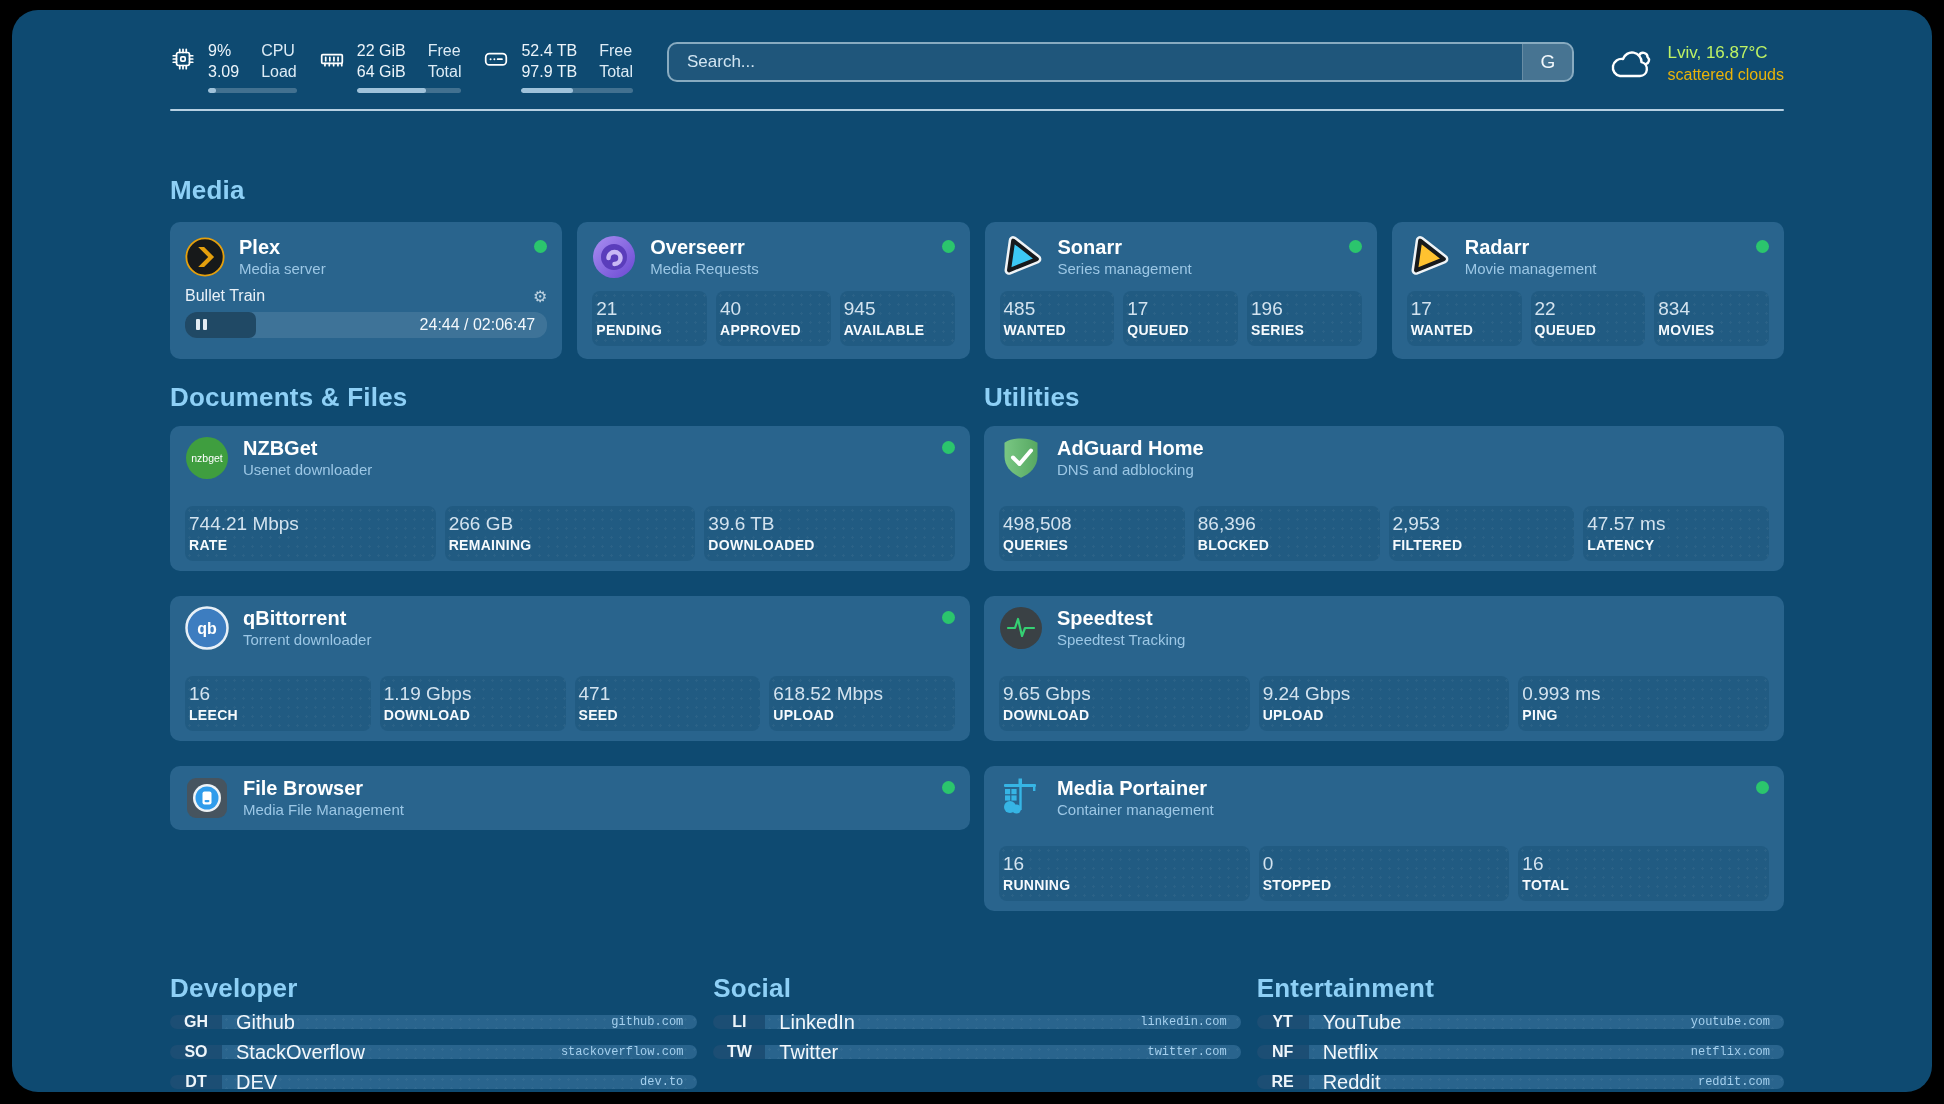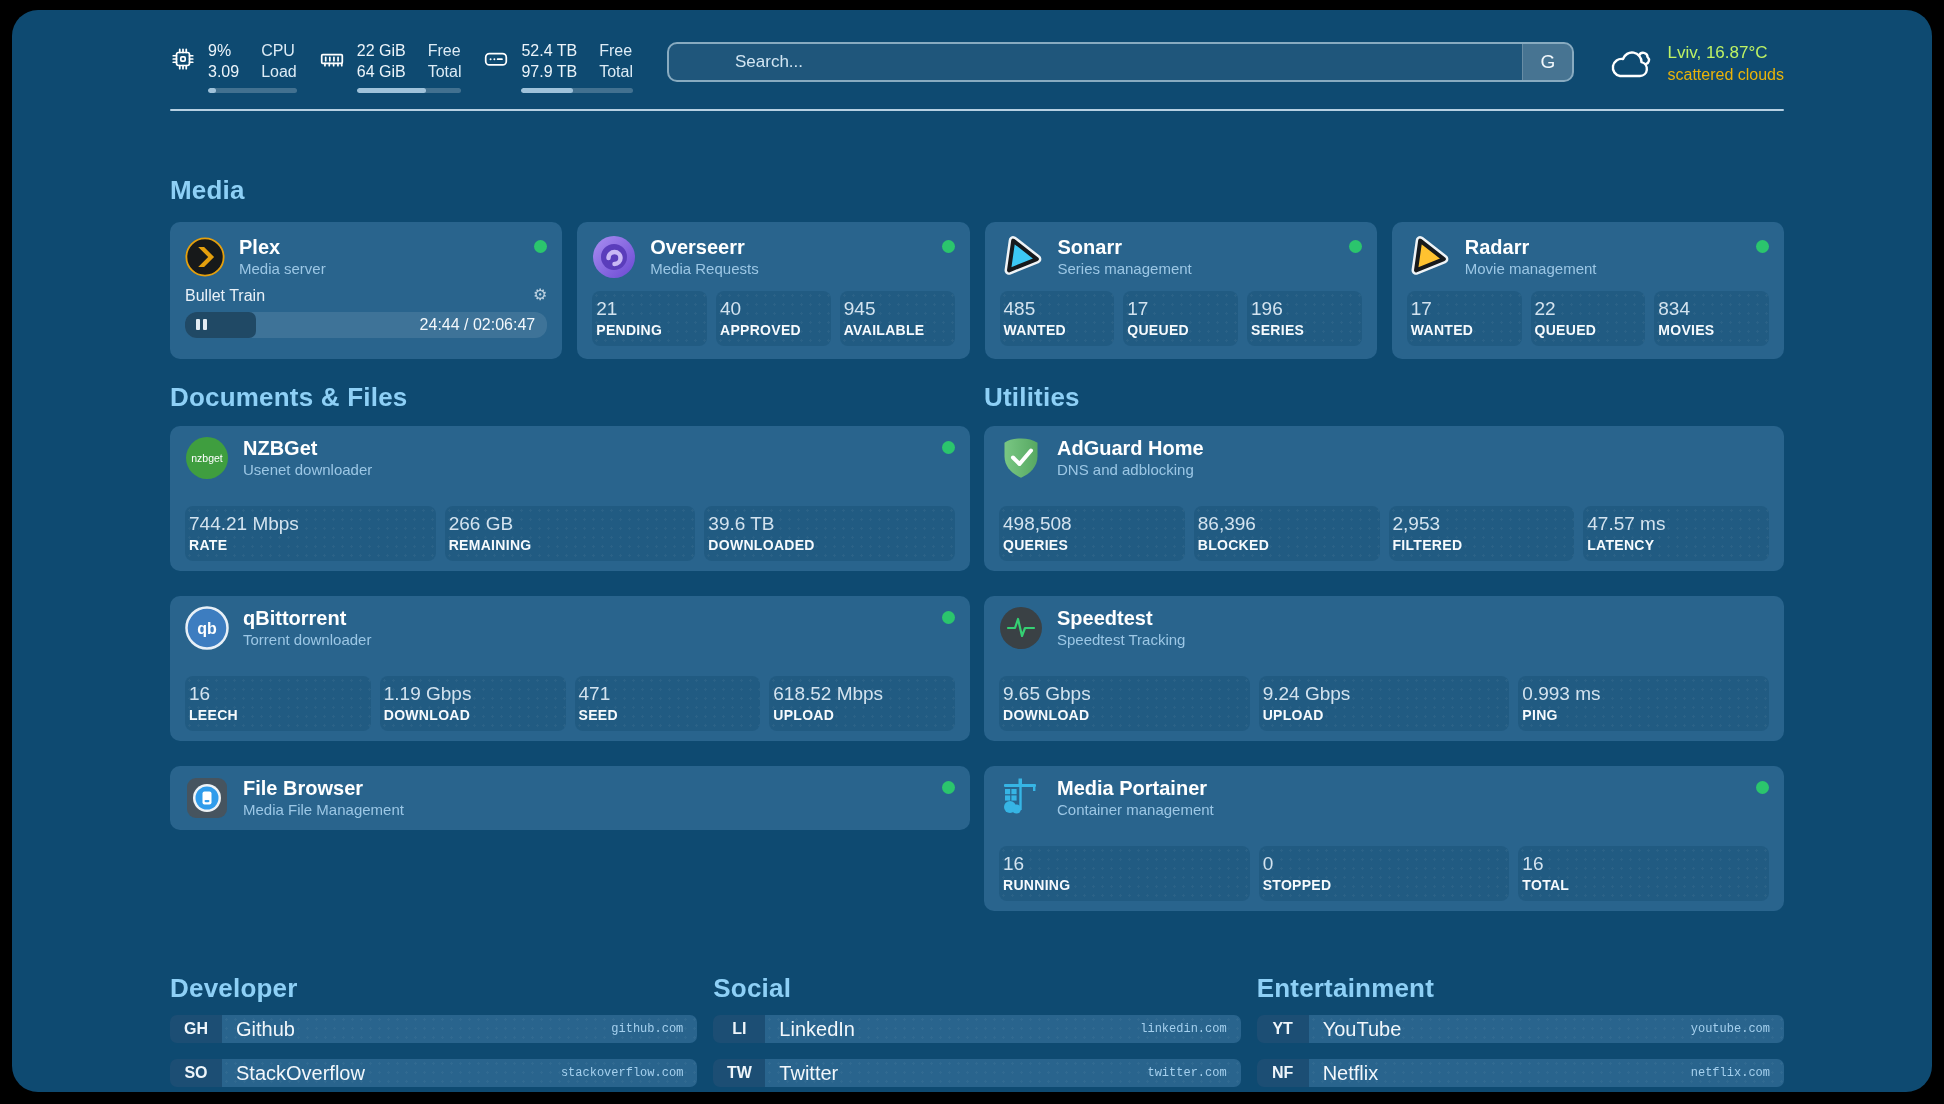--- a/index.html
+++ b/index.html
@@ -16,21 +16,21 @@
   .stat-icon{ width:26px; height:26px; margin-top:6px; flex:0 0 auto; }
   .stat-body{ display:flex; flex-direction:column; }
   .stat-cols{ display:flex; gap:22px; }
   .stat-col{ display:flex; flex-direction:column; font-size:16px; line-height:21px; color:#ecf4fa; }
   .stat-col.labels{ color:#dcebf5; }
   .stat-bar{ margin-top:6px; height:5px; width:100%; background:rgba(255,255,255,0.22); border-radius:3px; overflow:hidden; }
   .stat-fill{ height:100%; background:#9fc2da; border-radius:3px; }
   .search{
     flex:1; margin:2px 34px 0 34px; height:40px; display:flex; align-items:center;
     border:2px solid rgba(224,240,250,0.55); border-radius:10px;
-    background:rgba(255,255,255,0.07); overflow:hidden;padding-left:48px;
+    background:rgba(255,255,255,0.07); overflow:hidden;
   }
   .search input{
     flex:1; height:100%; background:transparent; border:none; outline:none;
     color:#eaf3fa; font-size:17px; padding:0 18px; font-family:"Liberation Sans",sans-serif;
   }
   .search input::placeholder{ color:#d2e5f2; opacity:1; }
   .engine-btn{
     width:50px; height:100%; border:none; cursor:pointer; color:#f2f8fc; font-size:19px;
     background:rgba(255,255,255,0.18); border-left:1px solid rgba(255,255,255,0.18);
     font-family:"Liberation Sans",sans-serif;
@@ -70,36 +70,36 @@
   .tile{
     flex:1; background:#215b82; border-radius:8px; text-align:left; padding:6px 4px 7px;
     background-image:radial-gradient(rgba(255,255,255,0.045) 1px, transparent 1.3px);
     background-size:9px 9px;
   }
   .tile-value{ font-size:19px; color:#d3e3ef; line-height:24px; }
   .tile-label{ font-size:14px; font-weight:700; color:#f6fafd; letter-spacing:.3px; line-height:18px; }
   .filebrowser-card{ padding:7px 15px; }
 
   
-  .nowplaying{ display:flex; align-items:flex-start; margin-top:8px; }
+  .nowplaying{ display:flex; align-items:flex-end; margin-top:8px; }
   .np-title{ font-size:16px; color:#e9f1f8; }
   .np-gear{ margin-left:auto; color:#bdd2e1; font-size:16px; line-height:16px; }
   .pbar{
     margin-top:7px; height:26px; border-radius:12px; position:relative; overflow:hidden;
     background:rgba(255,255,255,0.10); display:flex; align-items:center;
   }
   .pfill{
     position:absolute; left:0; top:0; bottom:0; background:rgba(7,38,60,0.55);
     border-radius:7px; display:flex; align-items:center; padding-left:11px; gap:3px;
   }
   .pause-bar{ display:inline-block; width:4px; height:11px; background:#e3ecf3; border-radius:1px; }
   .ptime{ margin-left:auto; padding-right:12px; font-size:16px; color:#f3f8fc; position:relative; }
 
   
-  .linkrow{ display:flex; height:28px; margin-bottom:16px; }
+  .linkrow{ display:flex; height:14px; margin-bottom:16px; }
   .ltag{
     width:52px; flex:0 0 auto; background:#1c4e74; border-radius:7px 0 0 7px;
     display:flex; align-items:center; justify-content:center;
     font-size:16px; font-weight:600; color:#eef5fa;
   }
   .lbody{
     flex:1; background:#29648d; border-radius:0 7px 7px 0; display:flex; align-items:center;
     padding:0 14px;
     background-image:radial-gradient(rgba(255,255,255,0.04) 1px, transparent 1.3px);
     background-size:9px 9px;

